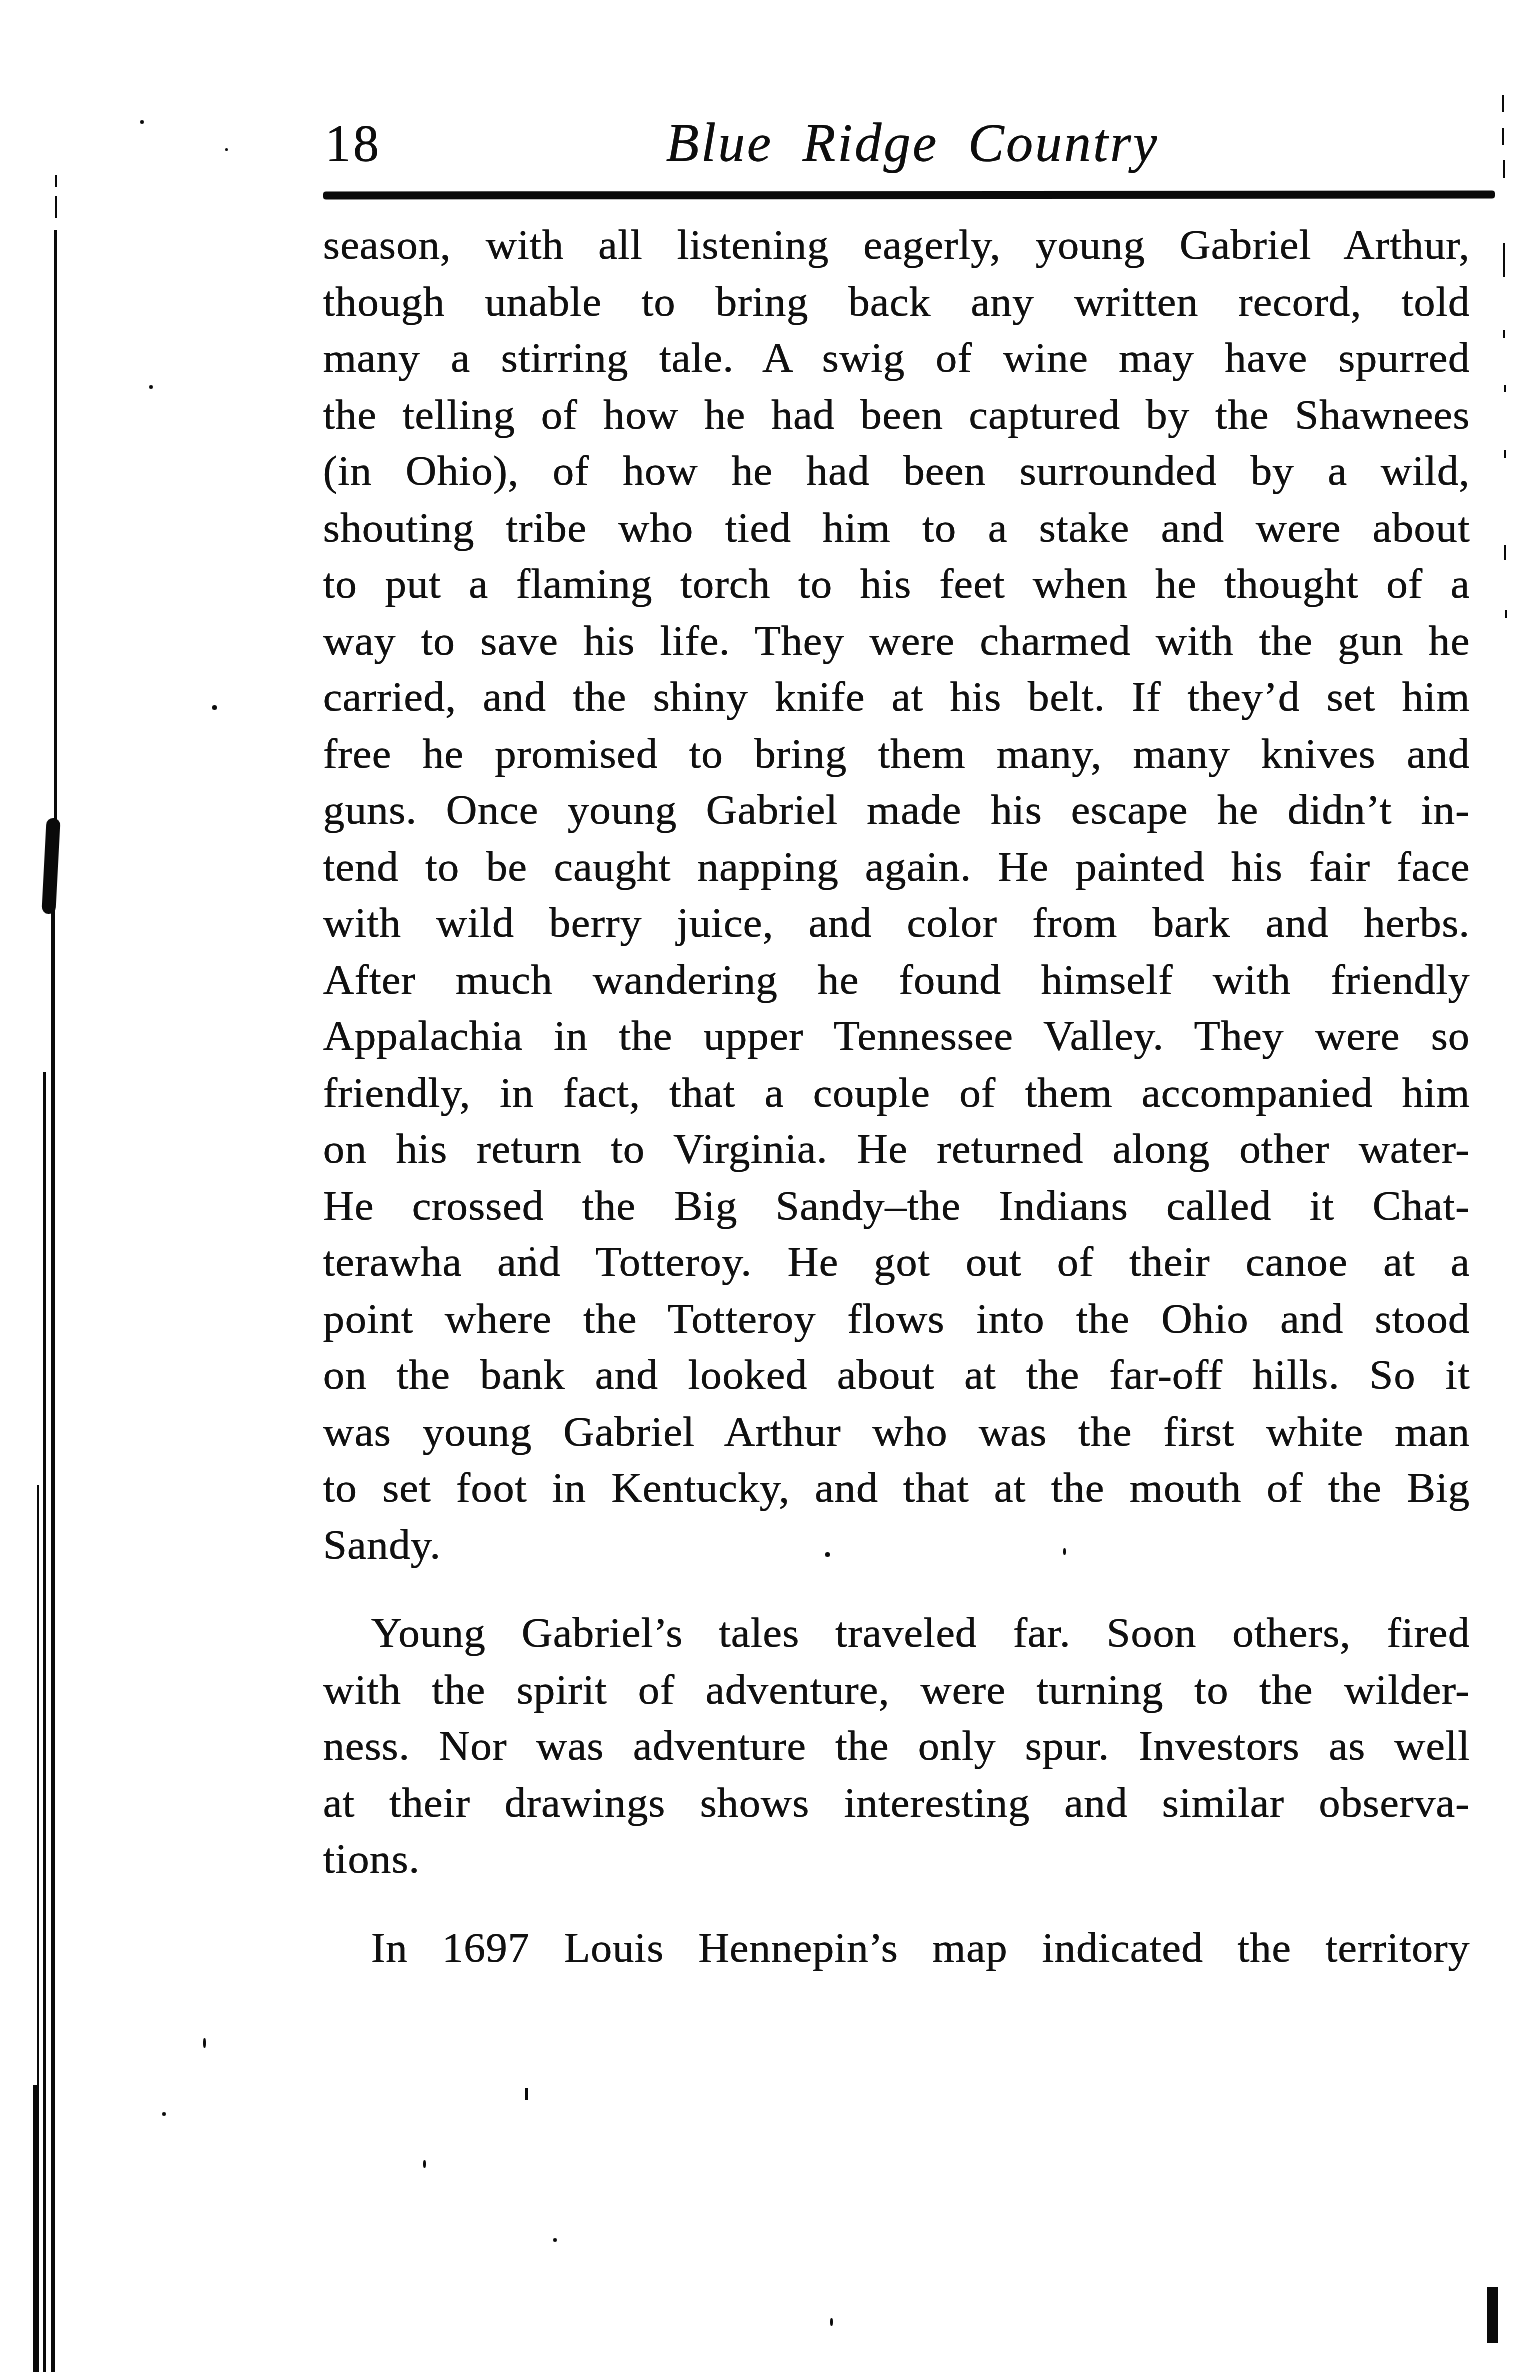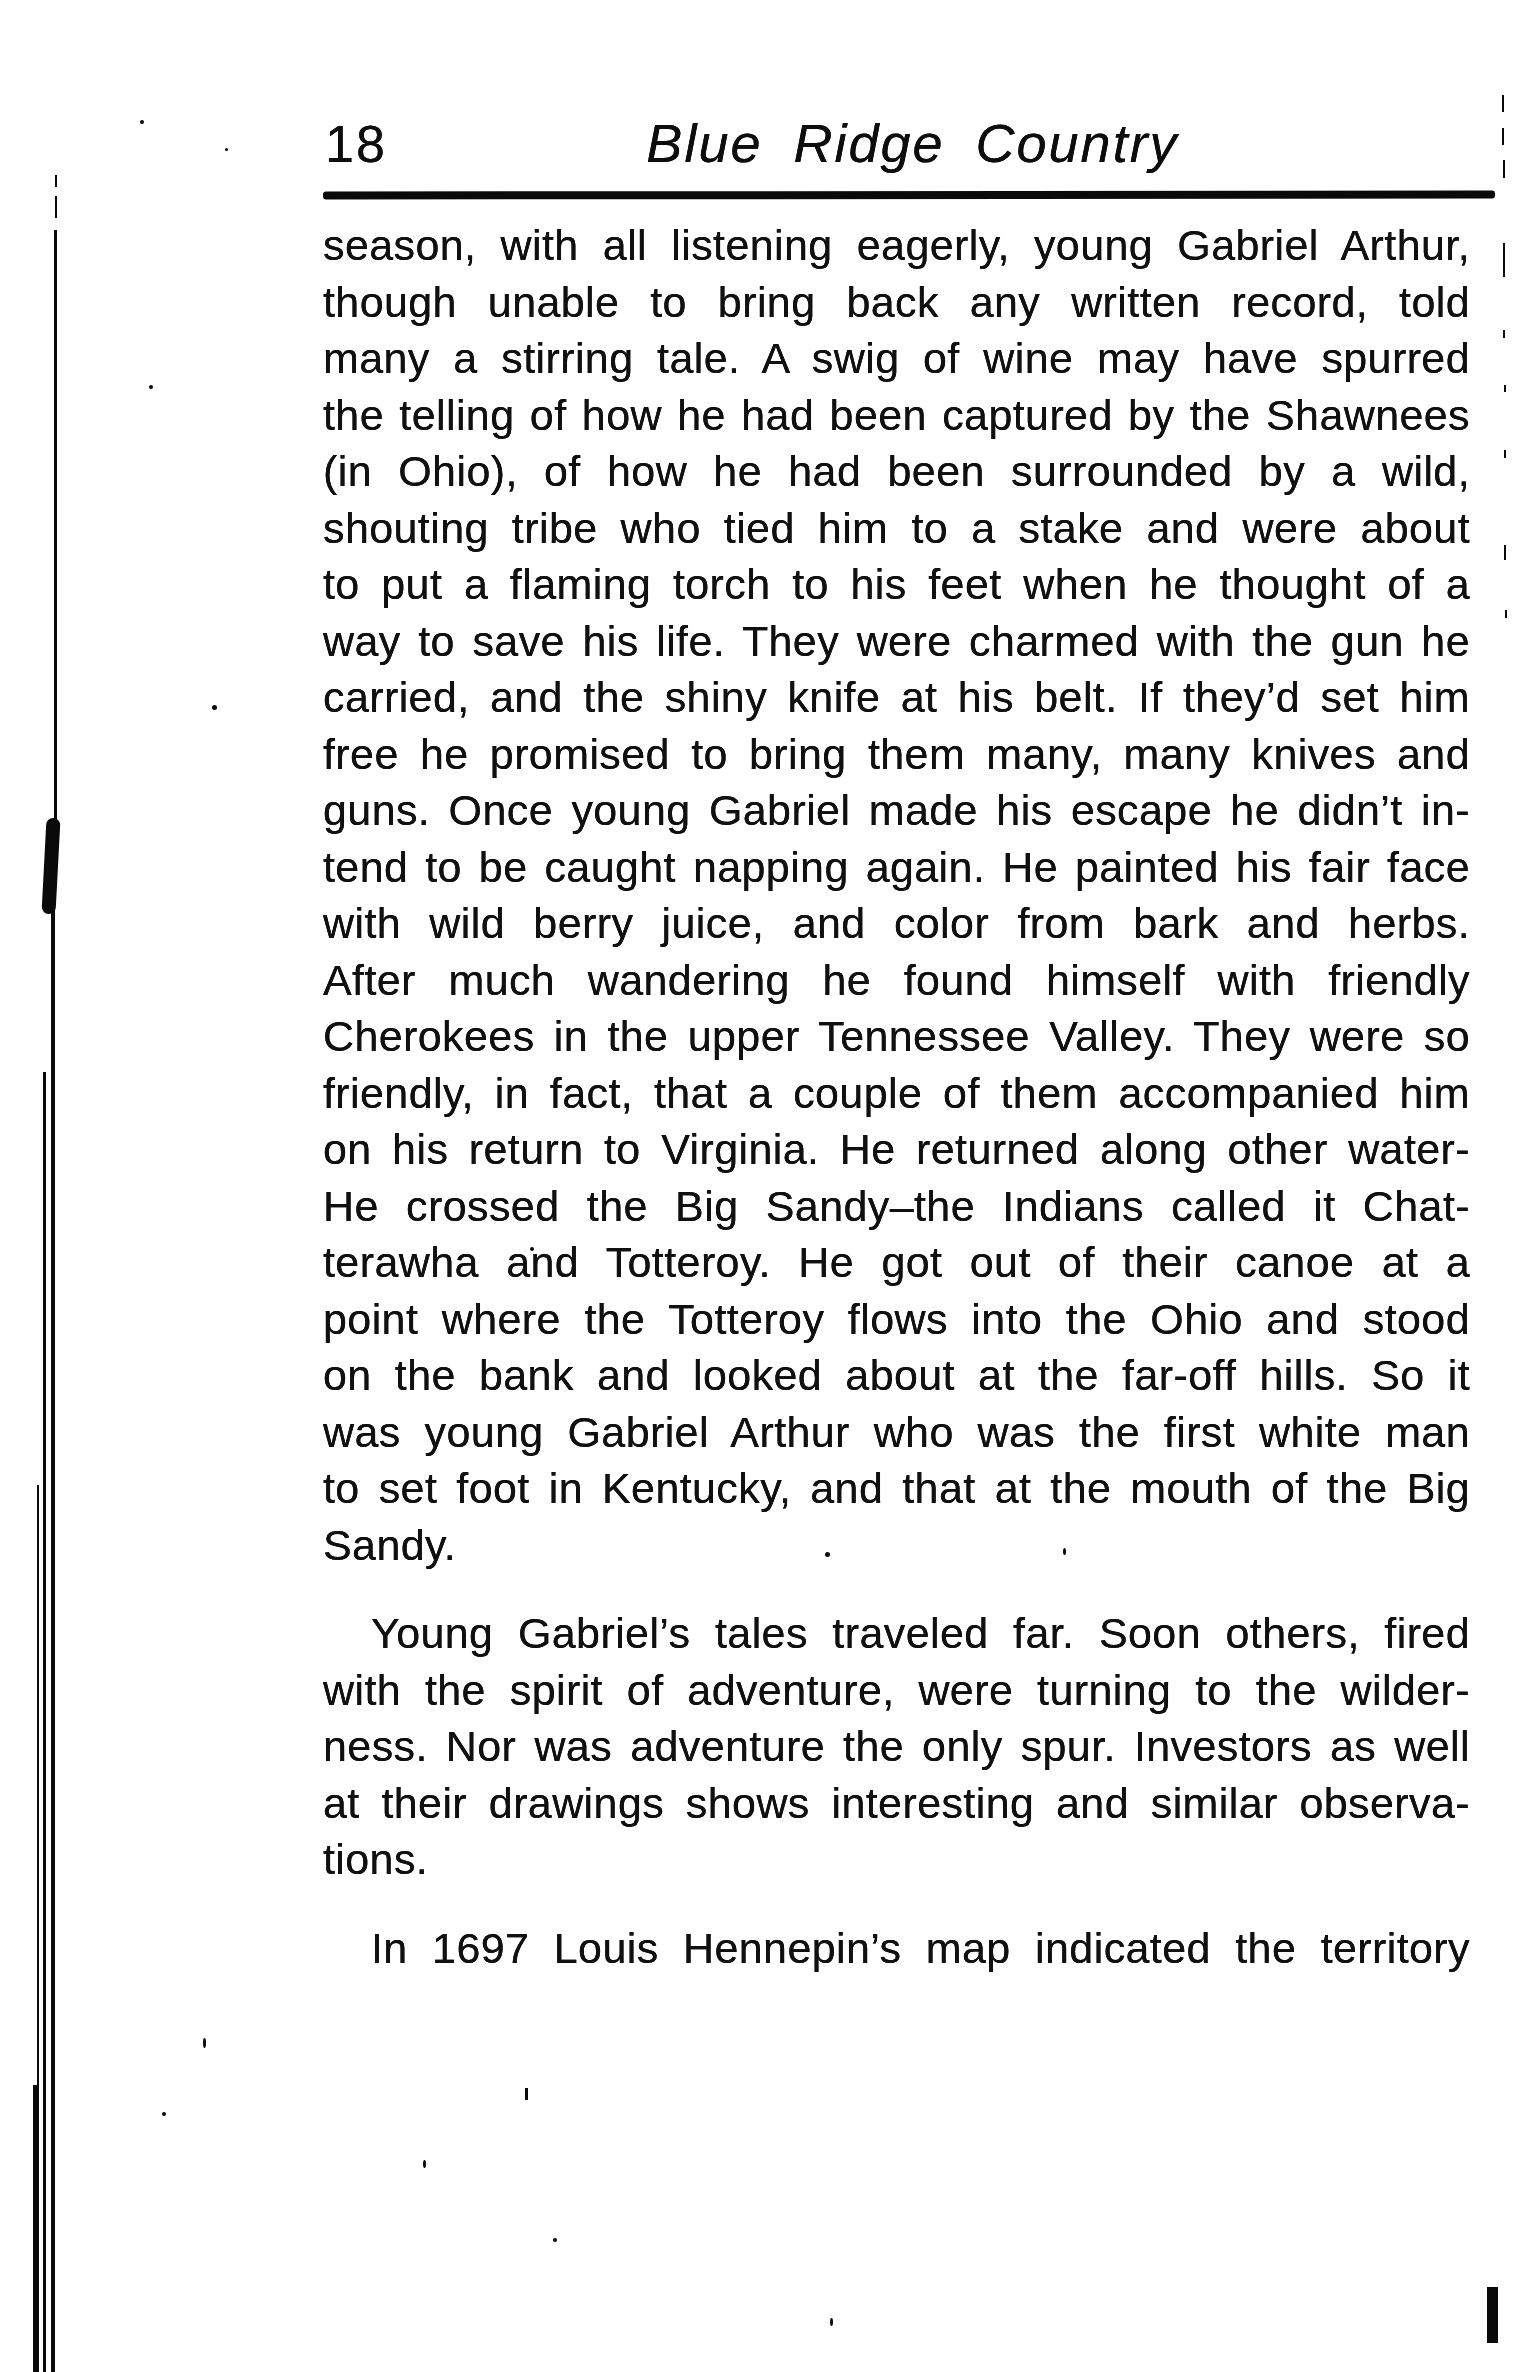--- a/index.html
+++ b/index.html
@@ -6,21 +6,21 @@
     margin: 0;
     padding: 0;
     background: #ffffff;
   }
   .page {
     position: relative;
     width: 1533px;
     height: 2372px;
     background: #ffffff;
     overflow: hidden;
-    font-family: Liberation Sans, sans-serif;
+    font-family: Liberation Serif, serif;
     color: #111111;
   }
   .header {
     position: absolute;
     left: 323px;
     top: 112px;
     width: 1147px;
     height: 80px;
   }
   .pagenum {
@@ -106,21 +106,21 @@
         <div class="line">(in Ohio), of how he had been surrounded by a wild,</div>
         <div class="line">shouting tribe who tied him to a stake and were about</div>
         <div class="line">to put a flaming torch to his feet when he thought of a</div>
         <div class="line">way to save his life. They were charmed with the gun he</div>
         <div class="line">carried, and the shiny knife at his belt. If they’d set him</div>
         <div class="line">free he promised to bring them many, many knives and</div>
         <div class="line">guns. Once young Gabriel made his escape he didn’t in-</div>
         <div class="line">tend to be caught napping again. He painted his fair face</div>
         <div class="line">with wild berry juice, and color from bark and herbs.</div>
         <div class="line">After much wandering he found himself with friendly</div>
-        <div class="line">Cherokees in the upper Tennessee Valley. They were so</div>
+        <div class="line">Appalachia in the upper Tennessee Valley. They were so</div>
         <div class="line">friendly, in fact, that a couple of them accompanied him</div>
         <div class="line">on his return to Virginia. He returned along other water-</div>
         <div class="line">He crossed the Big Sandy–the Indians called it Chat-</div>
         <div class="line">terawha and Totteroy. He got out of their canoe at a</div>
         <div class="line">point where the Totteroy flows into the Ohio and stood</div>
         <div class="line">on the bank and looked about at the far-off hills. So it</div>
         <div class="line">was young Gabriel Arthur who was the first white man</div>
         <div class="line">to set foot in Kentucky, and that at the mouth of the Big</div>
         <div class="line short">Sandy.</div>
       </div>

